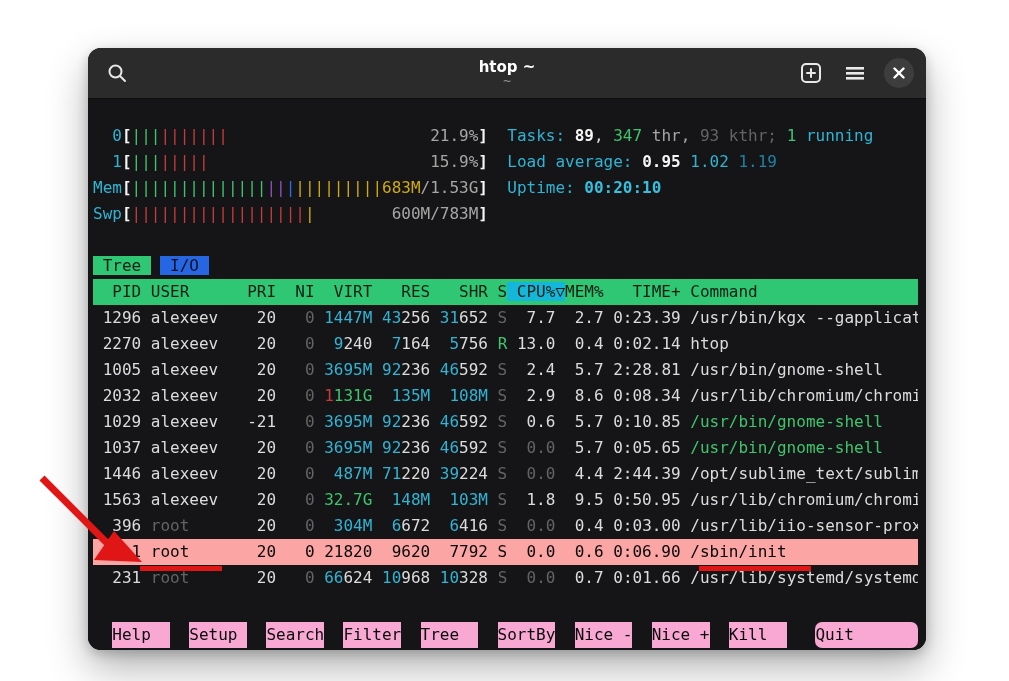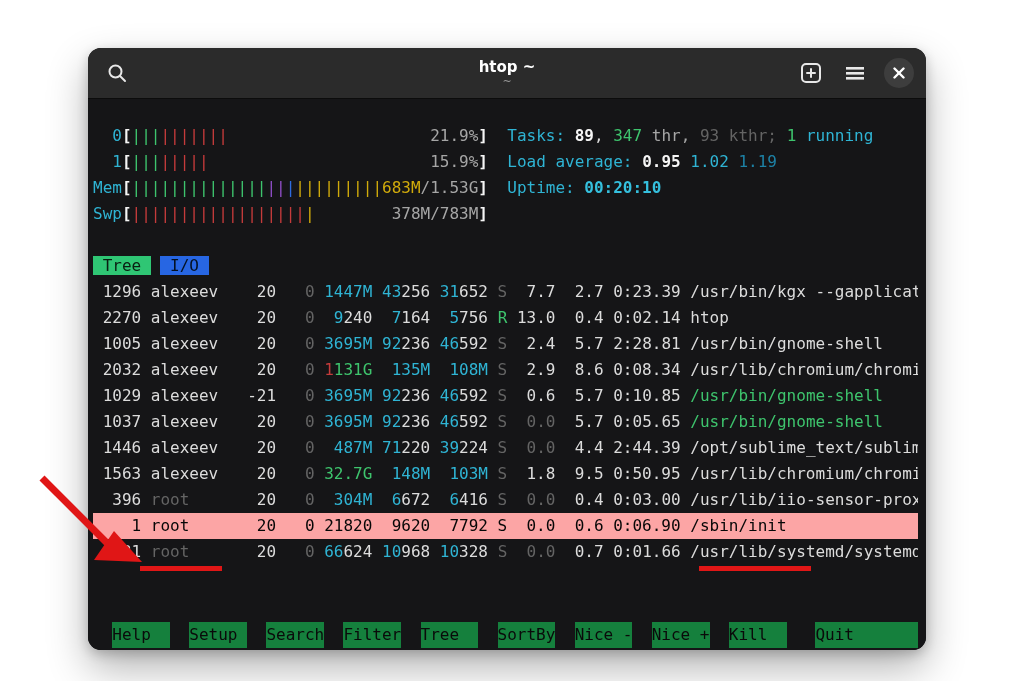--- a/index.html
+++ b/index.html
@@ -21,22 +21,22 @@
     align-items:center;justify-content:center;}
   .terminal{position:absolute;top:51px;left:0;right:0;bottom:0;background:#151517;
     padding:24px 8px 2px 5px;font-family:"DejaVu Sans Mono", monospace;font-size:16px;
     display:flex;flex-direction:column;overflow:hidden;}
   .line{white-space:pre;height:26px;line-height:26px;flex:0 0 26px;overflow:hidden;}
   .line.selected{background:#fca5a5;}
   .line.hdr{background:#2fc674;}
   .grow-spacer{flex:1 1 auto;}
   .fnbar{display:flex;white-space:pre;height:26px;line-height:26px;flex:0 0 26px;overflow:hidden;}
   .fnkey{color:#ec4899;margin-top:28px;}
-  .fnlabel{background:#15803d;color:#0a0a0a;}
-  .fnlabel.grow{flex:1 1 auto;}
+  .fnlabel{background:#f9a8d4;color:#0a0a0a;}
+  .fnlabel.grow{flex:1 1 auto;border-radius:7px;}
   
   .c-plain{color:#dcdcdc}.c-white{color:#dcdcdc}
   .c-whiteb{color:#f6f6f6;font-weight:bold}
   .c-gray{color:#a6a6a6}.c-dgray{color:#646464}
   .c-cyan{color:#2fb4d4}.c-cyanb{color:#35c0de;font-weight:bold}.c-dcyan{color:#1d82a6}
   .c-green{color:#3ec46d}.c-red{color:#c53b3b}.c-yellow{color:#d1ab0b}
   .c-purple{color:#8e4ec6}.c-blue{color:#2d6be0}
   .c-hdr{color:#0a1f12}
   .c-hdrsort{background:#14b7da;color:#0a1f12}
   .c-tabmain{background:#2fc674;color:#0a1f12}
@@ -81,23 +81,24 @@
             <line x1="10.5" y1="1.5" x2="1.5" y2="10.5" stroke="#ffffff" stroke-width="2.4" stroke-linecap="round"></line>
           </svg>
         </div>
       </div>
     </div>
   </div>
   <div class="terminal" id="htop-screen">
       <div class="line"><span class="c-cyan">  0</span><span class="c-whiteb">[</span><span class="c-green">|||</span><span class="c-red">|||||||</span><span class="c-plain">                     </span><span class="c-gray">21.9%</span><span class="c-whiteb">]</span><span class="c-plain">  </span><span class="c-cyan">Tasks: </span><span class="c-whiteb">89</span><span class="c-white">, </span><span class="c-green">347</span><span class="c-gray"> thr</span><span class="c-gray">, </span><span class="c-dgray">93 kthr; </span><span class="c-green">1</span><span class="c-cyan"> running</span></div>
       <div class="line"><span class="c-cyan">  1</span><span class="c-whiteb">[</span><span class="c-green">|||</span><span class="c-red">|||||</span><span class="c-plain">                       </span><span class="c-gray">15.9%</span><span class="c-whiteb">]</span><span class="c-plain">  </span><span class="c-cyan">Load average: </span><span class="c-whiteb">0.95 </span><span class="c-cyan">1.02 </span><span class="c-dcyan">1.19</span></div>
       <div class="line"><span class="c-cyan">Mem</span><span class="c-whiteb">[</span><span class="c-green">||||||||||||||</span><span class="c-purple">||</span><span class="c-blue">|</span><span class="c-yellow">|||||||||</span><span class="c-yellow">683M</span><span class="c-gray">/1.53G</span><span class="c-whiteb">]</span><span class="c-plain">  </span><span class="c-cyan">Uptime: </span><span class="c-cyanb">00:20:10</span></div>
-      <div class="line"><span class="c-cyan">Swp</span><span class="c-whiteb">[</span><span class="c-red">||||||||||||||||||</span><span class="c-yellow">|</span><span class="c-plain">        </span><span class="c-gray">378M/783M</span><span class="c-whiteb">]</span></div>
+      <div class="line"><span class="c-cyan">Swp</span><span class="c-whiteb">[</span><span class="c-red">||||||||||||||||||</span><span class="c-yellow">|</span><span class="c-plain">        </span><span class="c-gray">600M/783M</span><span class="c-whiteb">]</span></div>
       <div class="line"><span class="c-plain"> </span></div>
       <div class="line"><span class="c-tabmain"> Tree </span><span class="c-plain"> </span><span class="c-tabio"> I/O </span></div>
+      <div class="line hdr"><span class="c-hdr">  PID USER      PRI  NI  VIRT   RES   SHR S</span><span class="c-hdrsort"> CPU%▽</span><span class="c-hdr">MEM%   TIME+ Command</span></div>
       <div class="line"><span class="c-white"> 1296</span><span class="c-white"> alexeev  </span><span class="c-white">  20</span><span class="c-dgray">   0</span><span class="c-cyan"> 1447M</span><span class="c-cyan"> 43</span><span class="c-white">256</span><span class="c-cyan"> 31</span><span class="c-white">652</span><span class="c-dgray"> S</span><span class="c-white">  7.7</span><span class="c-white">  2.7</span><span class="c-white"> 0:23.39</span><span class="c-white"> /usr/bin/kgx --gapplicat</span></div>
       <div class="line"><span class="c-white"> 2270</span><span class="c-white"> alexeev  </span><span class="c-white">  20</span><span class="c-dgray">   0</span><span class="c-cyan">  9</span><span class="c-white">240</span><span class="c-cyan">  7</span><span class="c-white">164</span><span class="c-cyan">  5</span><span class="c-white">756</span><span class="c-green"> R</span><span class="c-white"> 13.0</span><span class="c-white">  0.4</span><span class="c-white"> 0:02.14</span><span class="c-white"> htop</span></div>
       <div class="line"><span class="c-white"> 1005</span><span class="c-white"> alexeev  </span><span class="c-white">  20</span><span class="c-dgray">   0</span><span class="c-cyan"> 3695M</span><span class="c-cyan"> 92</span><span class="c-white">236</span><span class="c-cyan"> 46</span><span class="c-white">592</span><span class="c-dgray"> S</span><span class="c-white">  2.4</span><span class="c-white">  5.7</span><span class="c-white"> 2:28.81</span><span class="c-white"> /usr/bin/gnome-shell</span></div>
       <div class="line"><span class="c-white"> 2032</span><span class="c-white"> alexeev  </span><span class="c-white">  20</span><span class="c-dgray">   0</span><span class="c-red"> 1</span><span class="c-green">131G</span><span class="c-cyan">  135M</span><span class="c-cyan">  108M</span><span class="c-dgray"> S</span><span class="c-white">  2.9</span><span class="c-white">  8.6</span><span class="c-white"> 0:08.34</span><span class="c-white"> /usr/lib/chromium/chromi</span></div>
       <div class="line"><span class="c-white"> 1029</span><span class="c-white"> alexeev  </span><span class="c-white"> -21</span><span class="c-dgray">   0</span><span class="c-cyan"> 3695M</span><span class="c-cyan"> 92</span><span class="c-white">236</span><span class="c-cyan"> 46</span><span class="c-white">592</span><span class="c-dgray"> S</span><span class="c-white">  0.6</span><span class="c-white">  5.7</span><span class="c-white"> 0:10.85</span><span class="c-green"> /usr/bin/gnome-shell</span></div>
       <div class="line"><span class="c-white"> 1037</span><span class="c-white"> alexeev  </span><span class="c-white">  20</span><span class="c-dgray">   0</span><span class="c-cyan"> 3695M</span><span class="c-cyan"> 92</span><span class="c-white">236</span><span class="c-cyan"> 46</span><span class="c-white">592</span><span class="c-dgray"> S</span><span class="c-dgray">  0.0</span><span class="c-white">  5.7</span><span class="c-white"> 0:05.65</span><span class="c-green"> /usr/bin/gnome-shell</span></div>
       <div class="line"><span class="c-white"> 1446</span><span class="c-white"> alexeev  </span><span class="c-white">  20</span><span class="c-dgray">   0</span><span class="c-cyan">  487M</span><span class="c-cyan"> 71</span><span class="c-white">220</span><span class="c-cyan"> 39</span><span class="c-white">224</span><span class="c-dgray"> S</span><span class="c-dgray">  0.0</span><span class="c-white">  4.4</span><span class="c-white"> 2:44.39</span><span class="c-white"> /opt/sublime_text/sublim</span></div>
       <div class="line"><span class="c-white"> 1563</span><span class="c-white"> alexeev  </span><span class="c-white">  20</span><span class="c-dgray">   0</span><span class="c-green"> 32.7G</span><span class="c-cyan">  148M</span><span class="c-cyan">  103M</span><span class="c-dgray"> S</span><span class="c-white">  1.8</span><span class="c-white">  9.5</span><span class="c-white"> 0:50.95</span><span class="c-white"> /usr/lib/chromium/chromi</span></div>
       <div class="line"><span class="c-white">  396</span><span class="c-dgray"> root     </span><span class="c-white">  20</span><span class="c-dgray">   0</span><span class="c-cyan">  304M</span><span class="c-cyan">  6</span><span class="c-white">672</span><span class="c-cyan">  6</span><span class="c-white">416</span><span class="c-dgray"> S</span><span class="c-dgray">  0.0</span><span class="c-white">  0.4</span><span class="c-white"> 0:03.00</span><span class="c-white"> /usr/lib/iio-sensor-prox</span></div>
       <div class="line selected"><span class="c-sel">    1</span><span class="c-sel"> root     </span><span class="c-sel">  20</span><span class="c-sel">   0</span><span class="c-sel"> 21820</span><span class="c-sel">  9620</span><span class="c-sel">  7792</span><span class="c-sel"> S</span><span class="c-sel">  0.0</span><span class="c-sel">  0.6</span><span class="c-sel"> 0:06.90</span><span class="c-sel"> /sbin/init</span></div>

